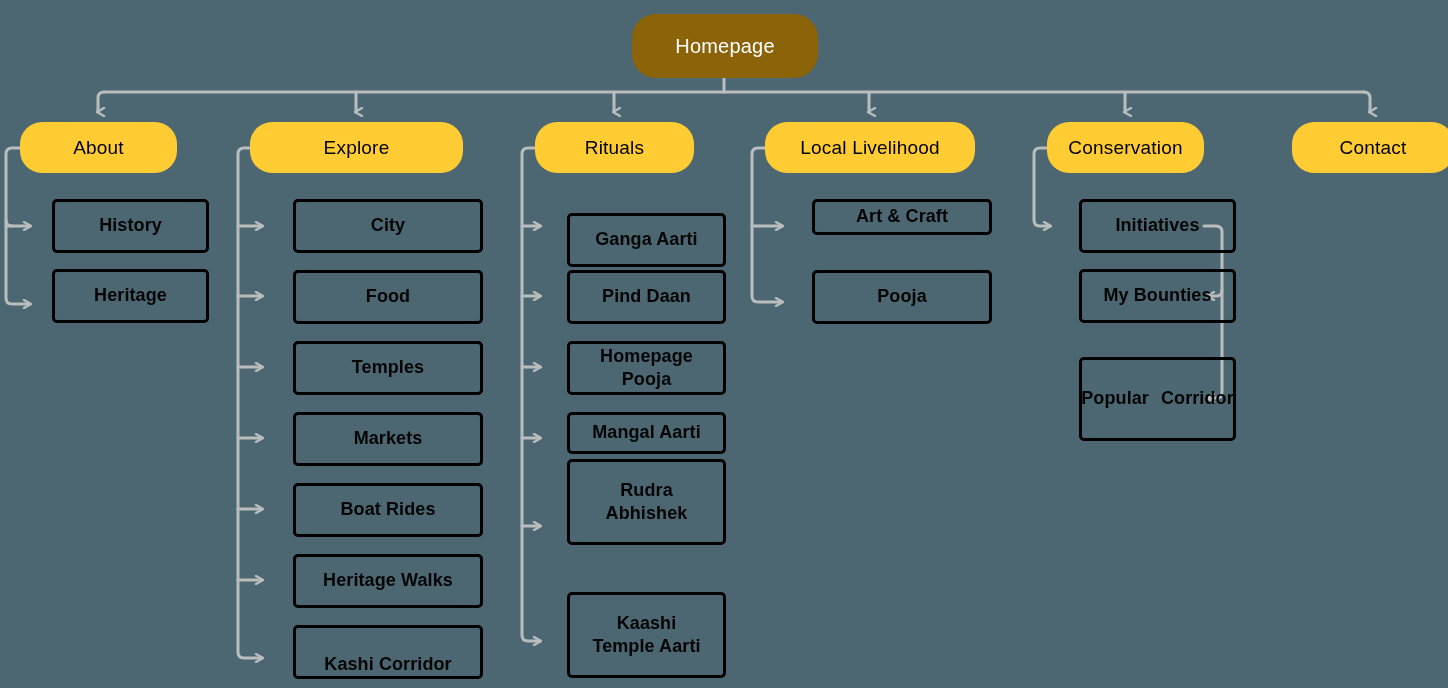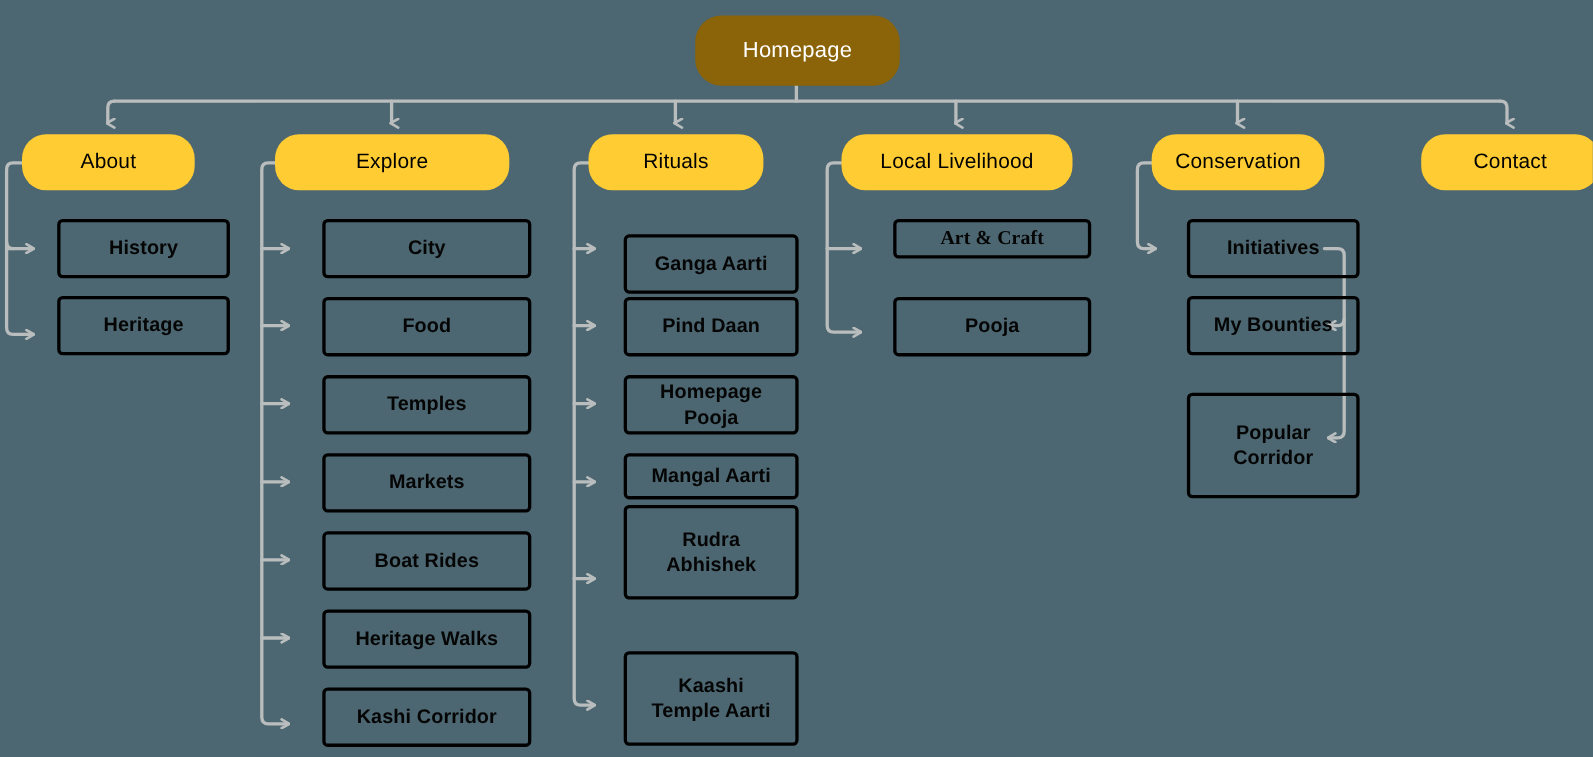--- a/index.html
+++ b/index.html
@@ -136,21 +136,21 @@
   </div>
   <div class="node box" style="left:261px;top:412px;width:190px;height:54px;">
     <span>Markets</span>
   </div>
   <div class="node box" style="left:261px;top:483px;width:190px;height:54px;">
     <span>Boat Rides</span>
   </div>
   <div class="node box" style="left:261px;top:554px;width:190px;height:54px;">
     <span>Heritage Walks</span>
   </div>
-  <div class="node box" style="left:261px;top:625px;width:190px;height:54px;">
+  <div class="node box" style="left:261px;top:625px;width:190px;height:54px;align-items:flex-end;">
     <span>Kashi Corridor</span>
   </div>
 
   <div class="node pill" style="left:535px;top:122px;width:159px;height:51px;align-items:center;">
     <span>Rituals</span>
   </div>
   <div class="node box" style="left:535px;top:213px;width:159px;height:54px;justify-content:center;">
     <span>Ganga Aarti</span>
   </div>
   <div class="node box" style="left:535px;top:270px;width:159px;height:54px;">
@@ -167,37 +167,37 @@
     <span>Abhishek</span>
   </div>
   <div class="node box" style="left:535px;top:592px;width:159px;height:86px;flex-direction:column;justify-content:center;">
     <span>Kaashi</span>
     <span>Temple Aarti</span>
   </div>
 
   <div class="node pill" style="left:765px;top:122px;width:210px;height:51px;">
     <span>Local Livelihood</span>
   </div>
-  <div class="node box" style="left:780px;top:199px;width:180px;height:36px;font-family:Liberation Serif, serif;">
+  <div class="node box" style="left:780px;top:199px;width:180px;height:36px;">
     <span>Art &amp; Craft</span>
   </div>
   <div class="node box" style="left:780px;top:270px;width:180px;height:54px;">
     <span>Pooja</span>
   </div>
 
   <div class="node pill" style="left:1047px;top:122px;width:157px;height:51px;">
     <span>Conservation</span>
   </div>
   <div class="node box" style="left:1047px;top:199px;width:157px;height:54px;">
     <span>Initiatives</span>
   </div>
   <div class="node box" style="left:1047px;top:269px;width:157px;height:54px;">
     <span>My Bounties</span>
   </div>
-  <div class="node box" style="left:1047px;top:357px;width:157px;height:96px;flex-direction:column;justify-content:center;">
+  <div class="node box" style="left:1047px;top:357px;width:157px;height:84px;justify-content:center;">
     <span>Popular</span>
     <span>Corridor</span>
   </div>
 
   <div class="node pill" style="left:1292px;top:122px;width:162px;height:51px;">
     <span>Contact</span>
   </div>
 
 </div>
 

